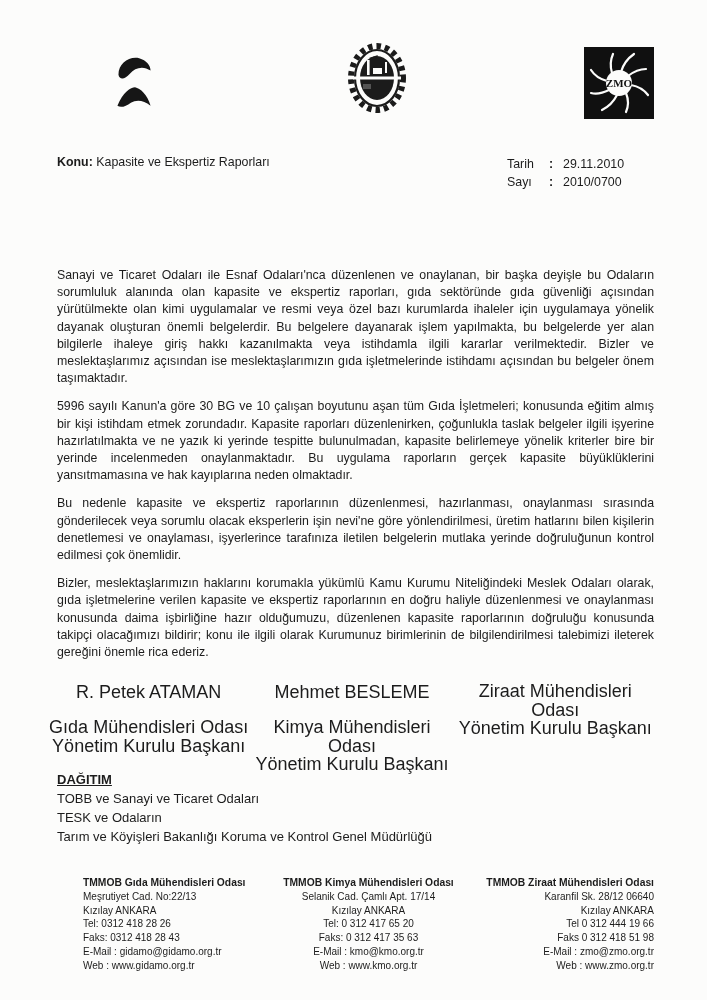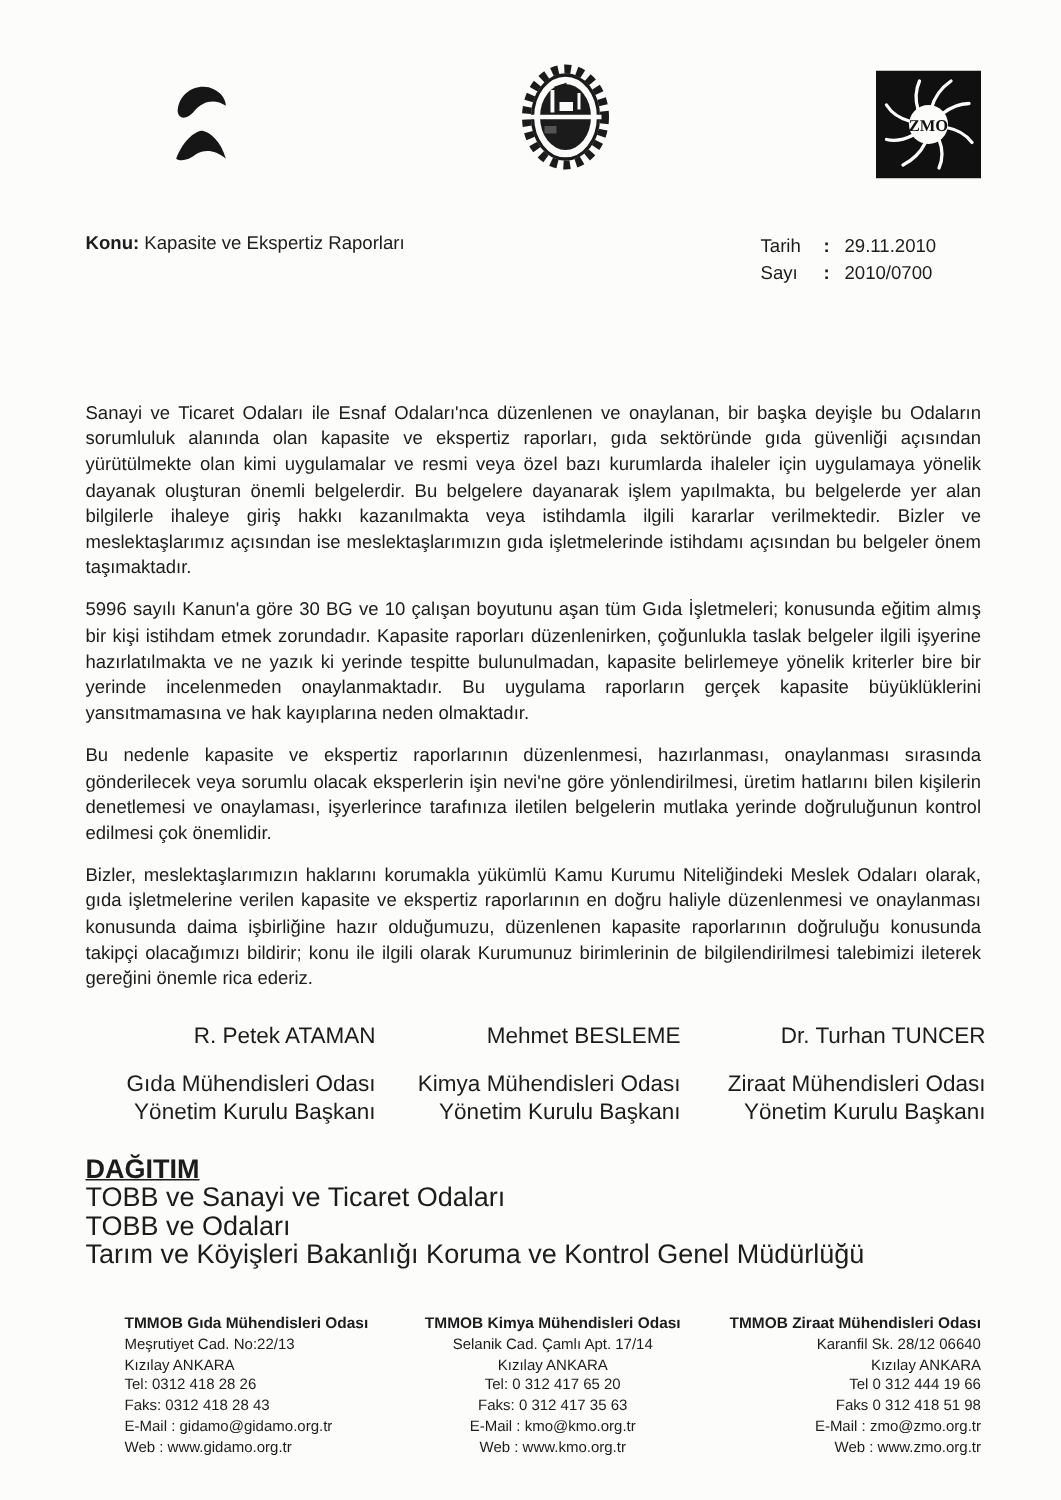--- a/index.html
+++ b/index.html
@@ -28,25 +28,25 @@
   .meta-row .col { font-weight:bold; width:14px; }
   
   .recipient { position:absolute; top:219px; left:0; width:707px; text-align:center;
                font-weight:bold; font-size:12.4px; line-height:17.5px; }
   
   .body-text { position:absolute; top:267px; left:57px; width:597px;
                font-size:12.35px; line-height:17.2px; text-align:justify; }
   .body-text p { margin-bottom:11px; }
   
   .signatures { position:absolute; top:682px; left:47px; width:610px; display:flex; }
-  .sig { flex:1; text-align:right; font-size:15px; }
+  .sig { flex:1; text-align:center; font-size:18px; }
   .sig-name { margin-bottom:15px; }
   .sig-org  { line-height:18.5px; }
   
-  .distribution { position:absolute; top:770px; left:57px; font-size:18px; line-height:19px; }
+  .distribution { position:absolute; top:770px; left:57px; font-size:13px; line-height:19px; }
   .dist-heading { font-weight:bold; text-decoration:underline; }
   
   .footer { position:absolute; top:876px; left:57px; width:597px; display:flex; font-size:10px; line-height:13.8px;align-items:flex-end; }
   .fcol { flex:1; }
   .fcol-0 { text-align:left; padding-left:26px; }
   .fcol-1 { text-align:center; }
   .fcol-2 { text-align:right; }
   .footer-title { font-weight:bold; font-size:10.3px; white-space:nowrap; }
 </style>
 </head>
@@ -122,30 +122,29 @@
       <div class="sig-name">R. Petek ATAMAN</div>
       <div class="sig-org">Gıda Mühendisleri Odası</div>
       <div class="sig-org">Yönetim Kurulu Başkanı</div>
     </div>
     <div class="sig">
       <div class="sig-name">Mehmet BESLEME</div>
       <div class="sig-org">Kimya Mühendisleri Odası</div>
       <div class="sig-org">Yönetim Kurulu Başkanı</div>
     </div>
     <div class="sig">
-      <div class="sig-name">Dr. Turhan TUNCER</div>
       <div class="sig-org">Ziraat Mühendisleri Odası</div>
       <div class="sig-org">Yönetim Kurulu Başkanı</div>
     </div>
   </div>
 
   <div class="distribution">
     <div class="dist-heading">DAĞITIM</div>
     <div>TOBB ve Sanayi ve Ticaret Odaları</div>
-    <div>TOBB ve Odaları</div>
+    <div>TESK ve Odaların</div>
     <div>Tarım ve Köyişleri Bakanlığı Koruma ve Kontrol Genel Müdürlüğü</div>
   </div>
 
   <div class="footer">
     <div class="fcol fcol-0">
       <div class="footer-title">TMMOB Gıda Mühendisleri Odası</div>
       <div>Meşrutiyet Cad. No:22/13</div>
       <div>Kızılay ANKARA</div>
       <div>Tel: 0312 418 28 26</div>
       <div>Faks: 0312 418 28 43</div>

